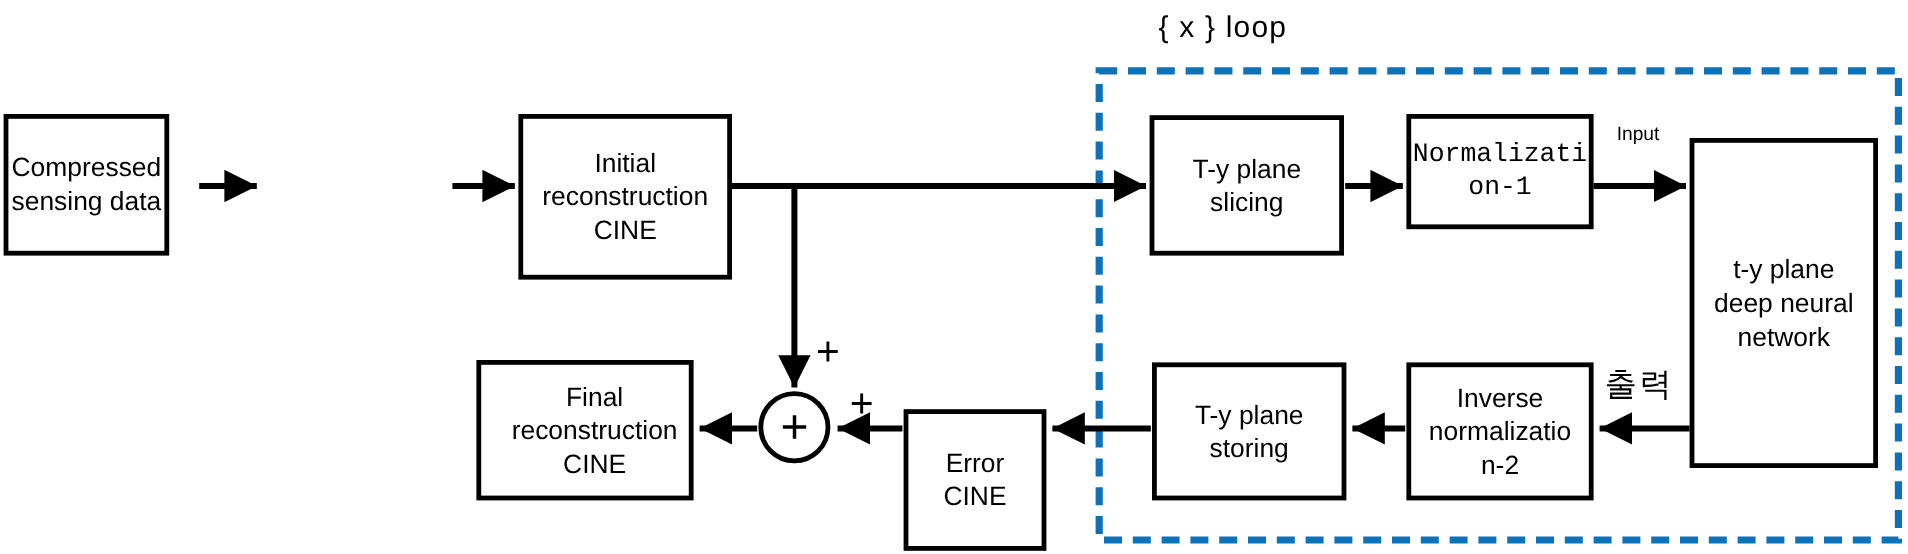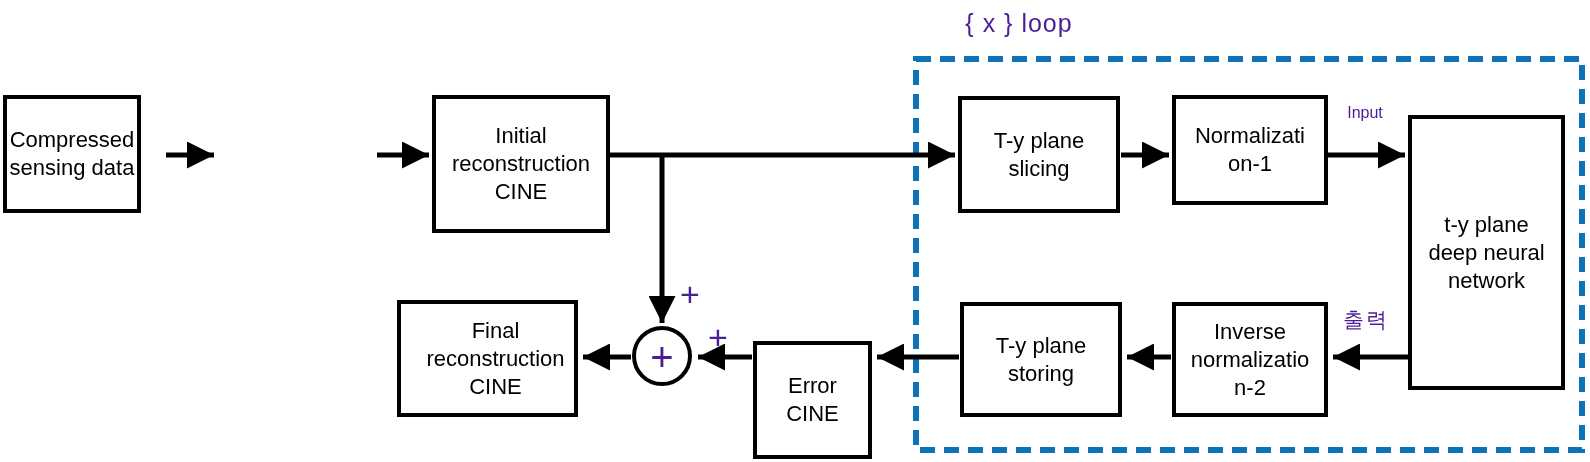--- a/index.html
+++ b/index.html
@@ -32,25 +32,25 @@
     text-align: center;
     white-space: pre-line;
     font-size: 22px;
     line-height: 28px;
     color: #000000;
   }
   .float-label {
     position: absolute;
     transform: translate(-50%, -50%);
     white-space: nowrap;
-    color: #4c1d95;
+    color: #000000;
   }
   .loop-title { font-size: 25px; letter-spacing: 1px; }
   .io-label   { font-size: 16px; }
-  .kr-label   { font-size: 21px; letter-spacing: 2px; }
+  .kr-label   { font-size: 27px; letter-spacing: 2px; }
   .plus-sign  { font-size: 34px; font-weight: 400; }
   .sum-sign   { font-size: 40px; font-weight: 400; }
 </style>
 </head>
 <body>
 
 <div class="canvas">
 
   <svg class="wires" viewBox="0 0 1590 462" xmlns="http://www.w3.org/2000/svg">
     <defs>
@@ -82,21 +82,21 @@
 sensing data</div>
 
 
   <div class="node" style="left:432px; top:95px;  width:178px; height:138px;">Initial
 reconstruction
 CINE</div>
 
   <div class="node" style="left:958px; top:96px;  width:162px; height:117px;">T-y plane
 slicing</div>
 
-  <div class="node" style="left:1172px; top:95px; width:156px; height:110px;">Normalizati
+  <div class="node" style="left:1172px; top:95px; width:156px; height:96px;font-family:Liberation Mono, monospace;">Normalizati
 on-1</div>
 
   <div class="node" style="left:1408px; top:115px; width:157px; height:275px;">t-y plane
 deep neural
 network</div>
 
   <div class="node" style="left:397px; top:300px; width:181px; height:117px;padding-left:16px;">Final
 reconstruction
 CINE</div>
 

